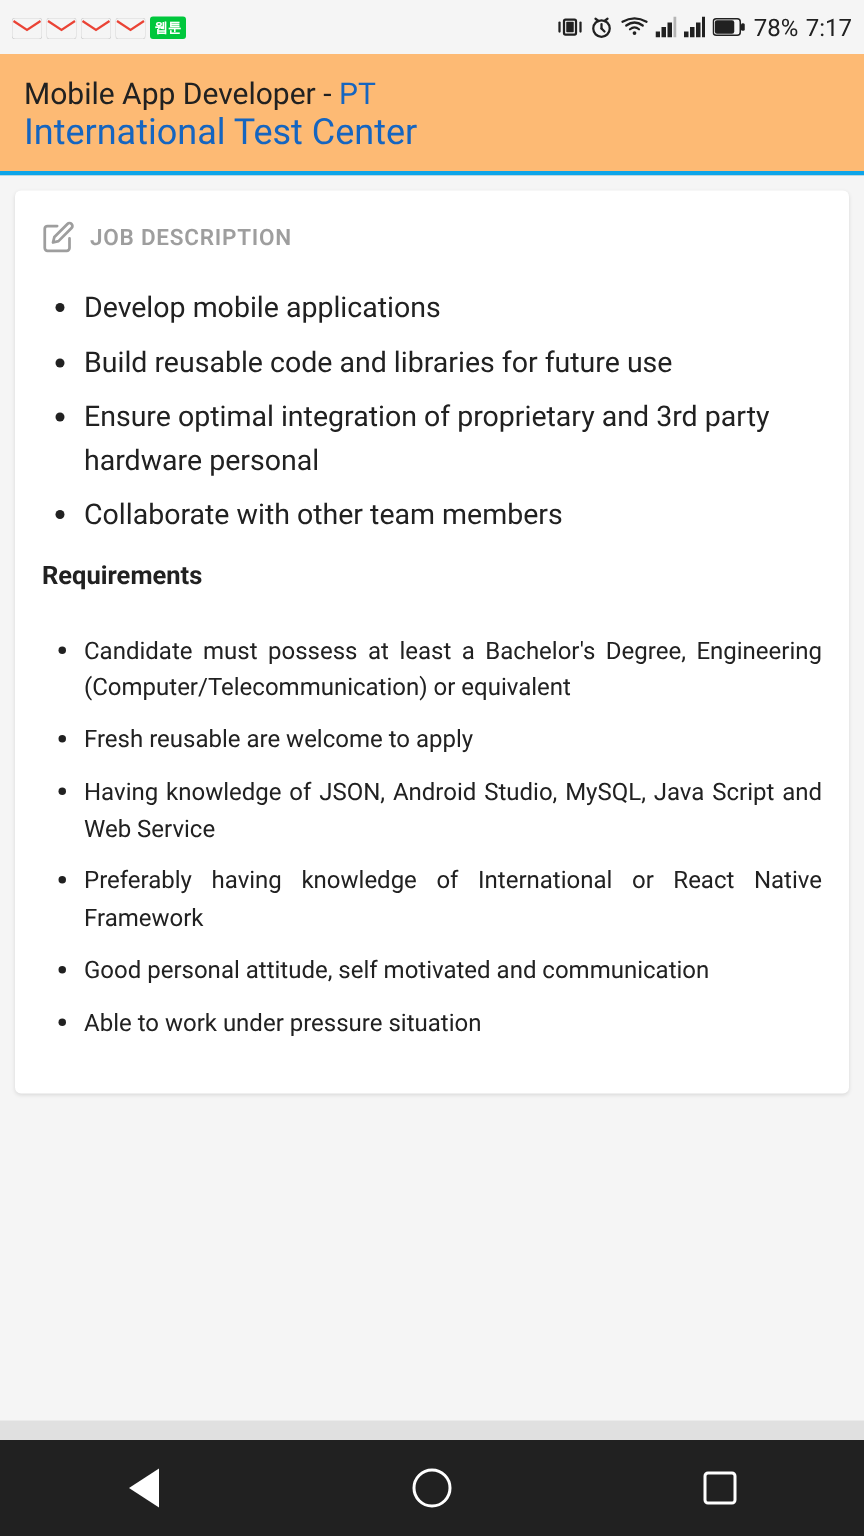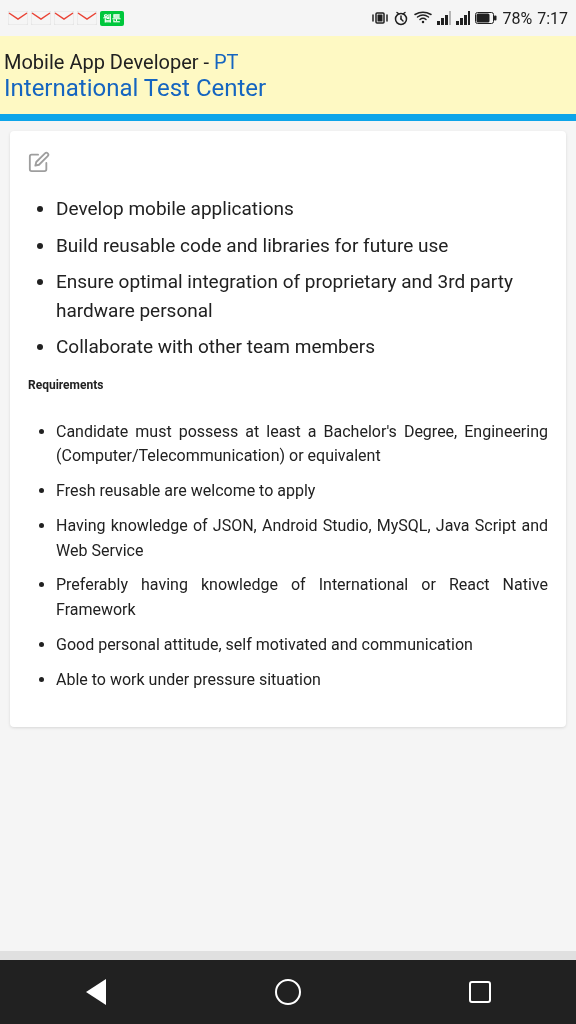--- a/index.html
+++ b/index.html
@@ -25,37 +25,37 @@
       display: flex;
       align-items: center;
       justify-content: space-between;
       padding: 0 8px;
       font-size: 13px;
       color: #212121;
     }
 
     .status-bar-left {
       display: flex;
-      align-items: center;
+      align-items: flex-end;
       gap: 3px;
       font-family: Liberation Mono, monospace;
     }
 
     .status-bar-right {
       display: flex;
       align-items: center;
       gap: 5px;
       font-size: 16px;
     }
 
     
     .title-bar {
-      background: #fef9c3;
-      padding: 14px 4px 12px;
-      border-bottom: 7px solid #0ea5e9;
+      background: #fdba74;
+      padding: 14px 16px 12px;
+      border-bottom: 3px solid #0ea5e9;
     }
 
     .title-bar h1 {
       font-size: 20px;
       font-weight: 400;
       color: #212121;
     }
 
     .title-bar h1 span.company {
       color: #1565C0;
@@ -107,21 +107,21 @@
 
     .desc-list li {
       margin-bottom: 8px;
       font-size: 19px;
       line-height: 1.5;
       color: #212121;
     }
 
     
     .requirements-heading {
-      font-size: 12px;
+      font-size: 17px;
       font-weight: 700;
       color: #212121;
       margin: 16px 0 10px 0;
     }
 
     .req-list {
       list-style: disc;
       padding-left: 28px;
       margin-top: 28px;
     }
@@ -269,20 +269,21 @@
 </div>
 
 <div class="content-area">
   <div class="card">
 
     <div class="section-header">
       <svg class="edit-icon-svg" viewBox="0 0 24 24" fill="none" stroke="#9e9e9e" stroke-width="2" stroke-linecap="round" stroke-linejoin="round">
         <path d="M11 4H4a2 2 0 0 0-2 2v14a2 2 0 0 0 2 2h14a2 2 0 0 0 2-2v-7"></path>
         <path d="M18.5 2.5a2.121 2.121 0 0 1 3 3L12 15l-4 1 1-4 9.5-9.5z"></path>
       </svg>
+      <span class="section-title">JOB DESCRIPTION</span>
     </div>
 
     <ul class="desc-list">
       <li>Develop mobile applications</li>
       <li>Build reusable code and libraries for future use</li>
       <li>Ensure optimal integration of proprietary and 3rd party hardware personal</li>
       <li>Collaborate with other team members</li>
     </ul>
 
     <div class="requirements-heading">Requirements</div>

